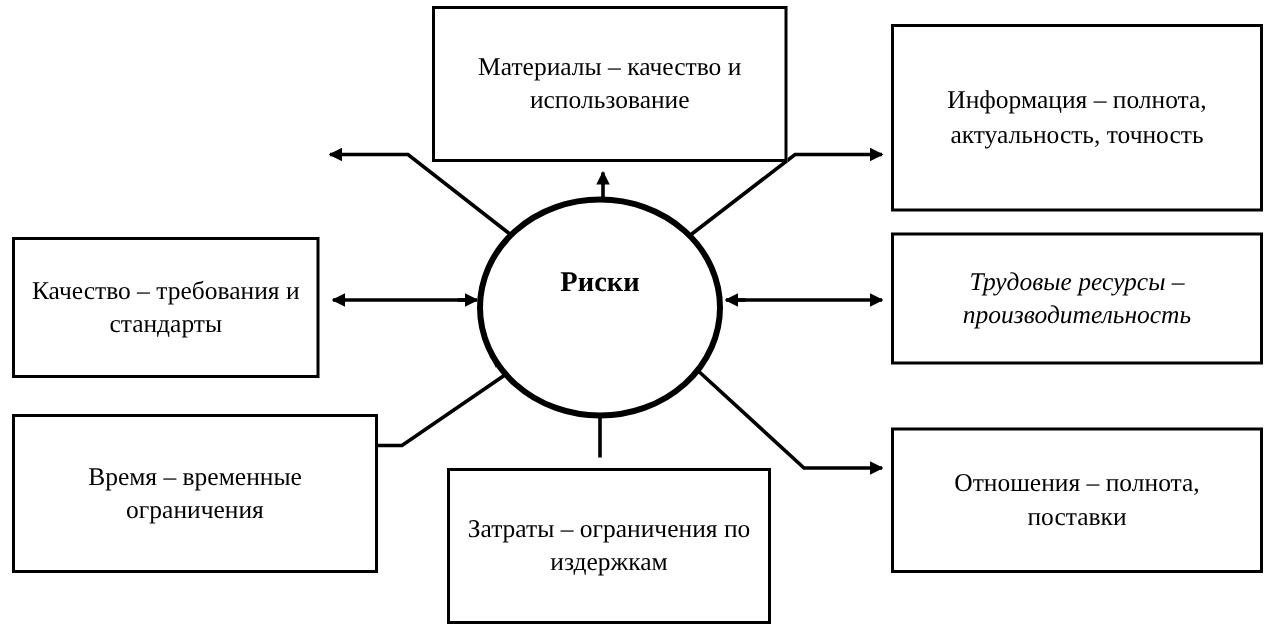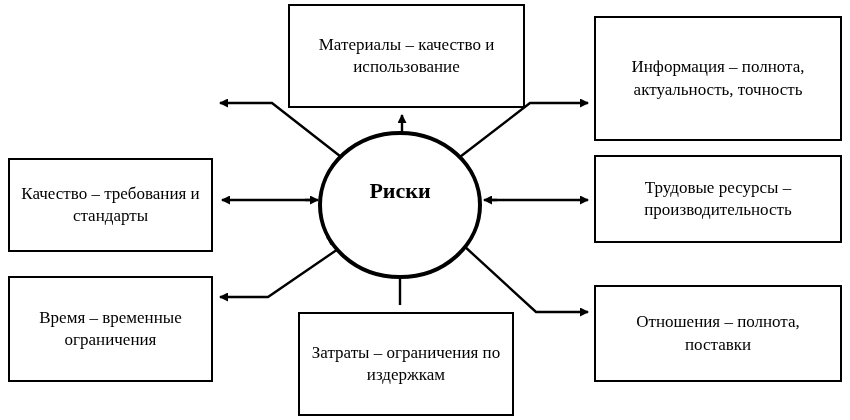--- a/index.html
+++ b/index.html
@@ -32,21 +32,21 @@
     padding: 14px 6px;
     z-index: 3;
   }
   .node span {
     display: block;
     width: 100%;
   }
   .center-label {
     position: absolute;
     z-index: 4;
-    font-size: 22px;
+    font-size: 19px;
     font-weight: bold;
     text-align: center;
     width: 120px;
   }
   svg.overlay {
     position: absolute;
     left: 0;
     top: 0;
     width: 850px;
     height: 420px;
@@ -113,25 +113,25 @@
   </div>
 
   <div class="node" style="left:8px; top:158px; width:205px; height:94px;">
     <span>Качество – требования и стандарты</span>
   </div>
 
   <div class="node" style="left:594px; top:16px; width:248px; height:125px;">
     <span>Информация – полнота, актуальность, точность</span>
   </div>
 
-  <div class="node" style="left:594px; top:155px; width:248px; height:88px;">
+  <div class="node" style="left:594px; top:155px; width:248px; height:88px;font-style:italic;">
     <span>Трудовые ресурсы – производительность</span>
   </div>
 
-  <div class="node" style="left:8px; top:276px; width:205px; height:106px;">
+  <div class="node" style="left:8px; top:276px; width:244px; height:106px;">
     <span>Время – временные ограничения</span>
   </div>
 
   <div class="node" style="left:298px; top:312px; width:216px; height:104px;">
     <span>Затраты – ограничения по издержкам</span>
   </div>
 
   <div class="node" style="left:594px; top:285px; width:248px; height:97px;">
     <span>Отношения – полнота, поставки</span>
   </div>

